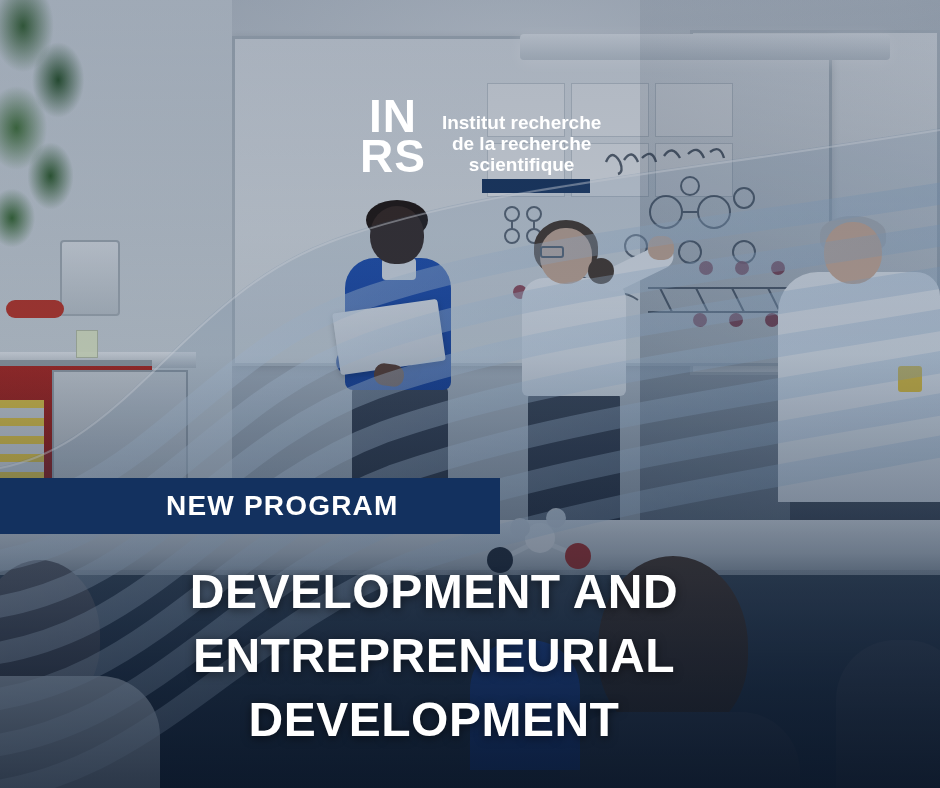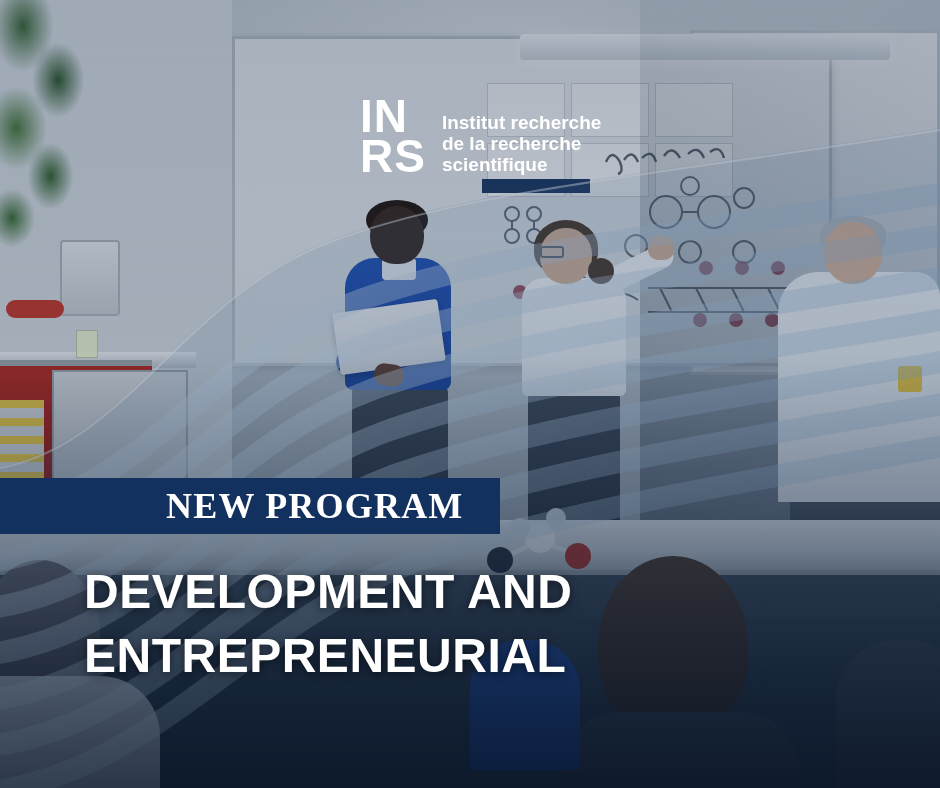--- a/index.html
+++ b/index.html
@@ -8,20 +8,21 @@
     background:#0b1b2e;
     font-family:"Liberation Sans", sans-serif;
     overflow:hidden;
   }
 
   .poster {
     position:relative;
     width:940px; height:788px;
     overflow:hidden;
     background:#be185d;
+    text-align:center;
   }
 
   
   .photo { position:absolute; inset:0; overflow:hidden; }
 
   
   .bg-base {
     position:absolute; inset:0;
     background:
       radial-gradient(120% 70% at 55% 6%, #dfe4e8 0%, #c9d0d6 35%, #aeb7bf 65%, #8e99a3 100%);
@@ -190,23 +191,22 @@
   .logo-text span { display:block; }
 
   
   .badge {
     position:absolute; left:0; top:478px;
     width:500px; height:56px;
     background:#13315f;
     display:flex; align-items:center;
   }
   .badge-label {
-    color:#ffffff; font-size:36px; font-weight:700; letter-spacing:1.2px;
+    color:#ffffff; font-size:28px; font-weight:700; letter-spacing:1.2px;
     padding-left:166px;
-    font-family:Liberation Serif, serif;
   }
 
   
   .title {
     position:absolute; left:84px; top:560px; width:700px;
     color:#ffffff;
     font-size:48px; line-height:64px; font-weight:700; letter-spacing:.5px;
     text-shadow:0 2px 10px rgba(0,0,0,.55);
   }
   .title span { display:block; }
@@ -392,15 +392,16 @@
     </div>
   </div>
 
   <div class="badge">
     <div class="badge-label">NEW PROGRAM</div>
   </div>
 
   <div class="title">
     <span>DEVELOPMENT AND</span>
     <span>ENTREPRENEURIAL</span>
+    <span>DEVELOPMENT</span>
   </div>
 
 </div>
 
 </body></html>

